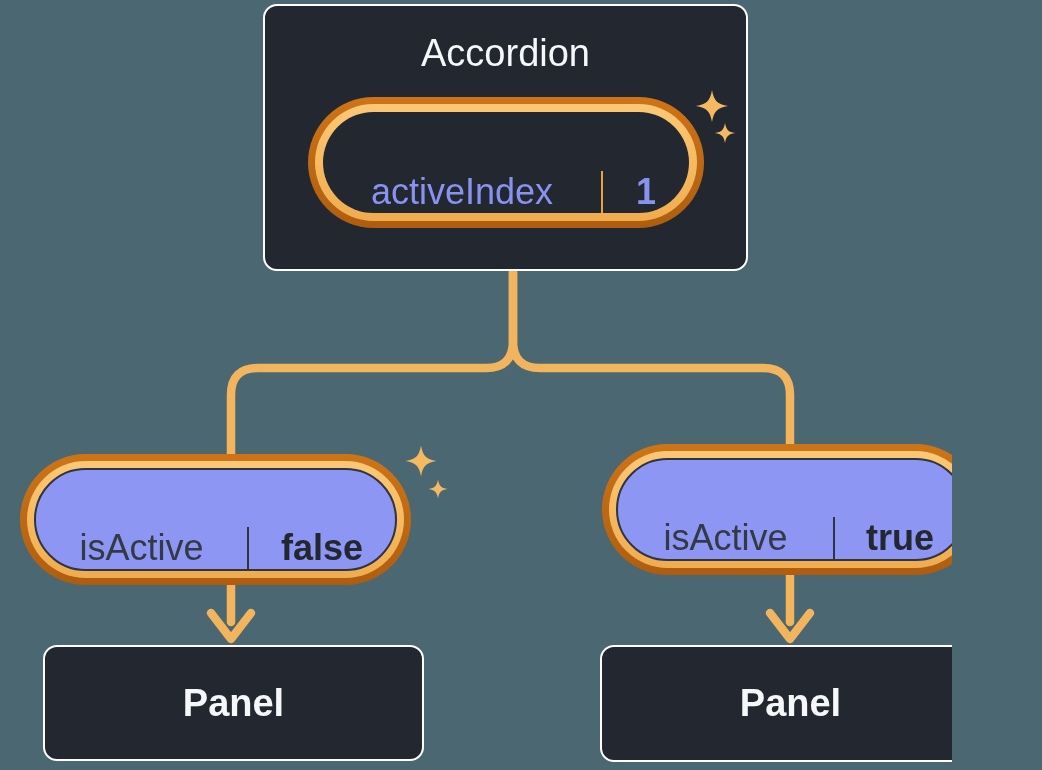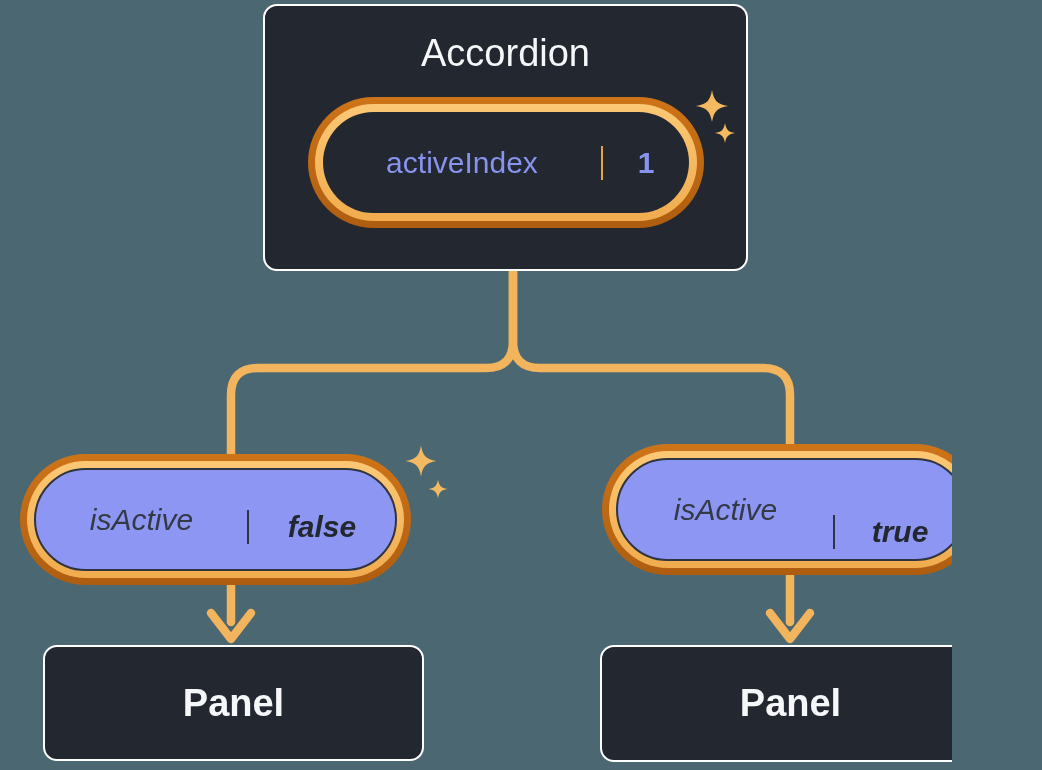--- a/index.html
+++ b/index.html
@@ -74,33 +74,32 @@
   }
   .pill.state-pill { left: 308px; top: 97px; width: 396px; height: 131px; }
   .pill.state-pill .ring-inner { padding: 8px; }
   .pill.prop-left  { left: 20px;  top: 454px; width: 391px; height: 131px; }
   .pill.prop-right { left: 602px; top: 444px; width: 379px; height: 131px; }
   .pill.prop-left .ring-inner, .pill.prop-right .ring-inner { padding: 7px; }
   .core {
     height: 100%;
     border-radius: 999px;
     display: flex;
-    align-items: center;
+    align-items: flex-end;
     overflow: hidden;
-    font-size: 30px;
+    font-size: 36px;
   }
   .core.dark {
     background: var(--node-bg, #23272F);
     color: var(--purple-text, #8893F0);
   }
   .core.purple {
     background: var(--purple-fill, #8D96F2);
     border: 2.5px solid var(--pill-outline, #2E3440);
     color: var(--ink, #333A45);
-    font-style: italic;
   }
   .cell {
     display: flex;
     align-items: center;
     justify-content: center;
   }
   .cell.name { flex: 1; }
   .cell.value { font-weight: 700; }
   .core.dark .cell.value {
     width: 88px;

